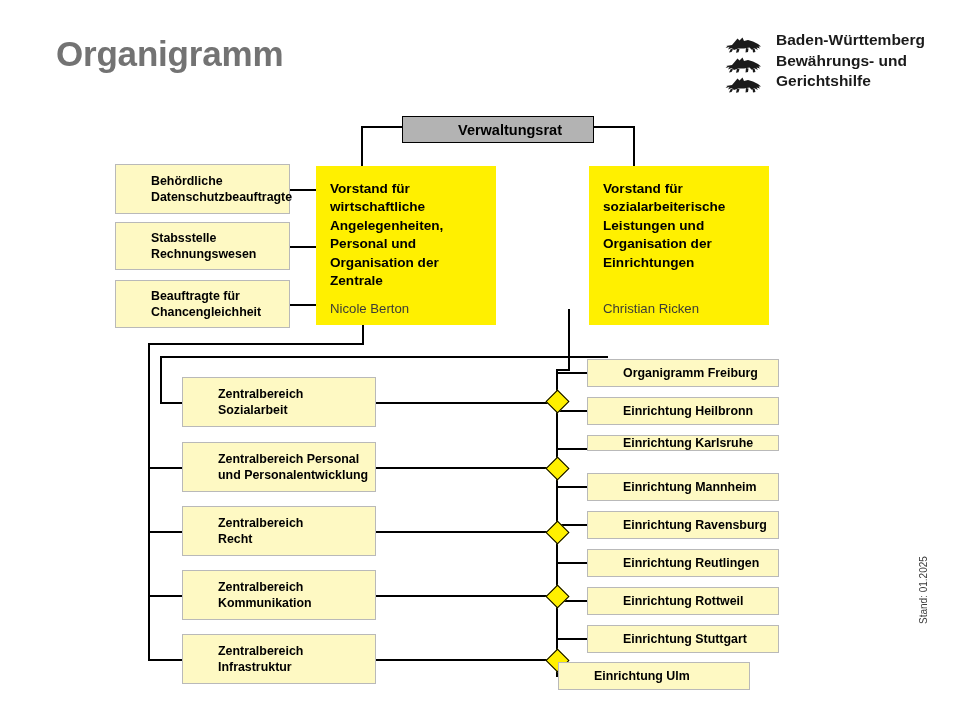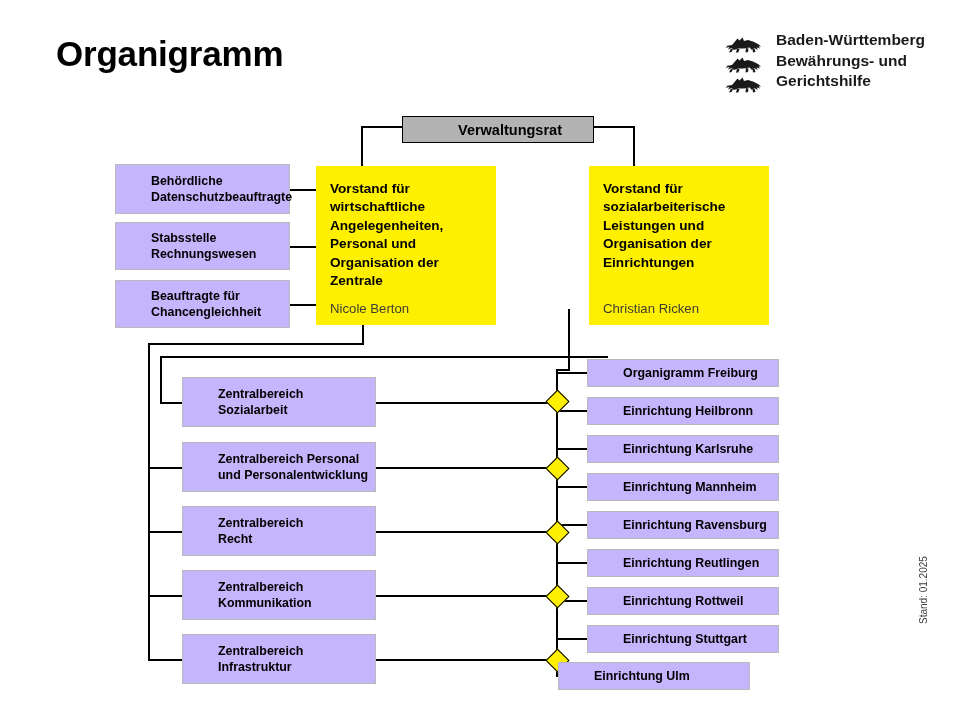--- a/index.html
+++ b/index.html
@@ -24,21 +24,21 @@
   }
 
   
   .page-title {
     position: absolute;
     left: 56px;
     top: 34px;
     font-size: 35px;
     font-weight: bold;
     letter-spacing: -0.2px;
-    color: #000000;
+    color: #737373;
     white-space: nowrap;
   }
 
   .brand {
     position: absolute;
     left: 722px;
     top: 30px;
     display: flex;
     flex-direction: row;
     align-items: flex-start;
@@ -118,21 +118,21 @@
     font-weight: normal;
     color: #3d3d36;
     display: block;
     position: absolute;
     left: 14px;
     bottom: 9px;
   }
 
   
   .node-soft {
-    background: #c4b5fd;
+    background: #fef9c3;
     border: 1px solid #b9b9b9;
     display: flex;
     align-items: center;
   }
   .node-soft .node-label {
     font-size: 12.4px;
     line-height: 1.32;
     padding-left: 11px;
   }
   .node-staff .node-label { font-weight: bold; }
@@ -308,21 +308,21 @@
     <span class="node-label">Zentralbereich
 Infrastruktur</span>
   </div>
 
   <div class="node node-soft node-fac" style="left:587px; top:359px; width:192px; height:28px;">
     <span class="node-label">Organigramm Freiburg</span>
   </div>
   <div class="node node-soft node-fac" style="left:587px; top:397px; width:192px; height:28px;">
     <span class="node-label">Einrichtung Heilbronn</span>
   </div>
-  <div class="node node-soft node-fac" style="left:587px; top:435px; width:192px; height:28px;">
+  <div class="node node-soft node-fac" style="left:587px; top:435px; width:192px; height:16px;">
     <span class="node-label">Einrichtung Karlsruhe</span>
   </div>
   <div class="node node-soft node-fac" style="left:587px; top:473px; width:192px; height:28px;">
     <span class="node-label">Einrichtung Mannheim</span>
   </div>
   <div class="node node-soft node-fac" style="left:587px; top:511px; width:192px; height:28px;">
     <span class="node-label">Einrichtung Ravensburg</span>
   </div>
   <div class="node node-soft node-fac" style="left:587px; top:587px; width:192px; height:28px;">
     <span class="node-label">Einrichtung Rottweil</span>

